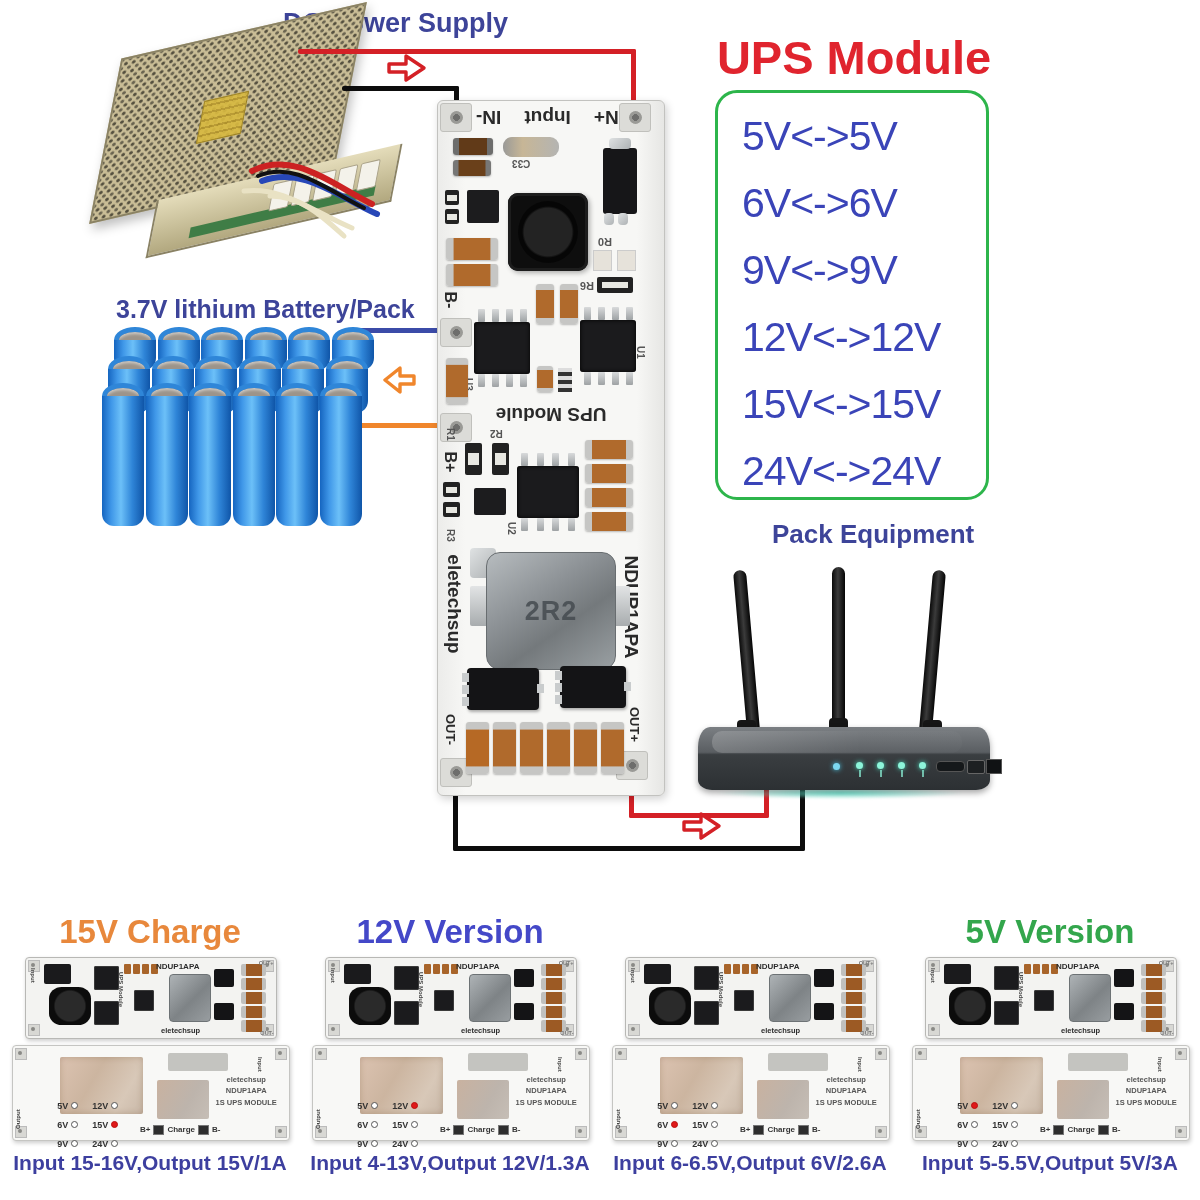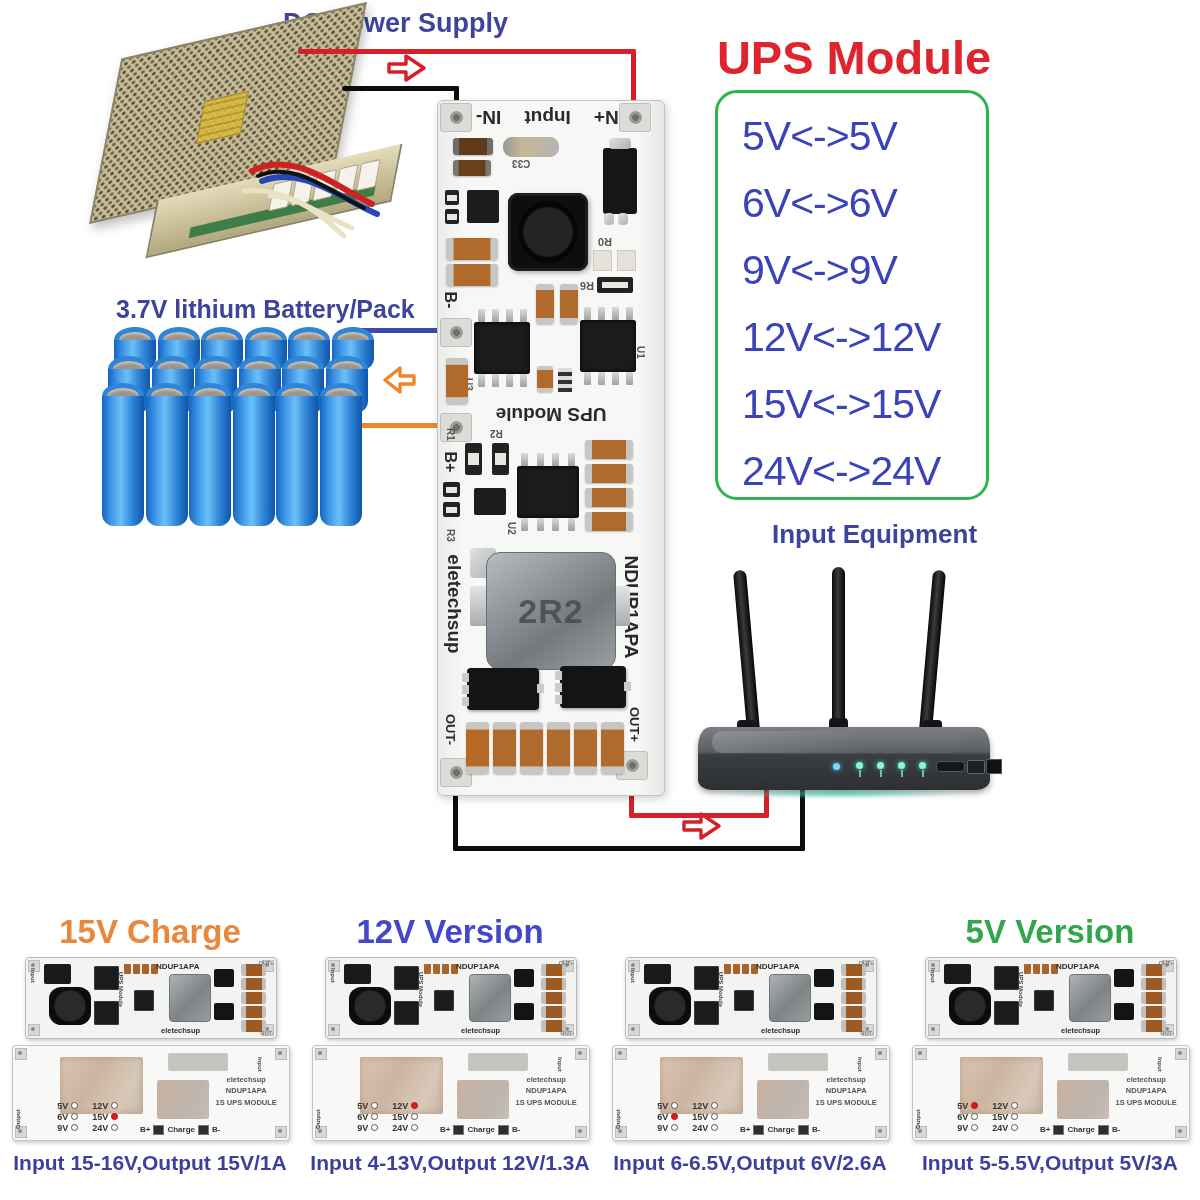--- a/index.html
+++ b/index.html
@@ -57,21 +57,21 @@
     background:linear-gradient(180deg,#c6c6c4 0 14%,#b06a2c 15% 85%,#c6c6c4 86%);box-shadow:0 1px 2px rgba(0,0,0,.25);}
   .res{position:absolute;background:#222;border-radius:2px;}
   .res i{position:absolute;left:15%;top:30%;width:70%;height:40%;background:#e8e8e2;}
   .ind1{position:absolute;left:508px;top:193px;width:80px;height:78px;background:#0e0e0e;border-radius:10px;
     box-shadow:inset 0 0 0 3px #1d1d1d, 2px 2px 5px rgba(0,0,0,.3);}
   .ind1 i{position:absolute;left:10px;top:8px;right:10px;bottom:8px;border-radius:50%;
     background:radial-gradient(circle,#232323 55%,#060606 60%);}
   .ind2{position:absolute;left:486px;top:552px;width:128px;height:116px;border-radius:14px;
     background:linear-gradient(145deg,#b7bcbf 0%,#8d9296 38%,#74797c 62%,#9aa0a3 100%);
     border:1px solid #686d70;display:flex;align-items:center;justify-content:center;}
-  .ind2 span{font-size:34px;font-weight:700;color:#454b50;opacity:.85;letter-spacing:1px;}
+  .ind2 span{font-size:27px;font-weight:700;color:#454b50;opacity:.85;letter-spacing:1px;}
   .tab{position:absolute;background:linear-gradient(#e2e4e5,#a8acae);border-radius:2px;}
   .diode{position:absolute;background:#141416;border-radius:4px;box-shadow:1px 2px 3px rgba(0,0,0,.3);}
   .diode i{position:absolute;width:7px;height:9px;background:#c9cccd;}
   .sot223{position:absolute;left:603px;top:148px;width:34px;height:66px;background:#161618;border-radius:3px;}
   .sot23{position:absolute;background:#1c1c1e;border-radius:2px;}
   .blob{position:absolute;background:linear-gradient(135deg,#dfe2e3,#aeb2b4);border-radius:4px;}
 
   
   .battery{position:absolute;left:102px;top:325px;width:296px;height:215px;}
   .batt{position:absolute;width:42px;}
@@ -135,41 +135,41 @@
   .mb-caprow{position:absolute;left:39%;top:7%;display:flex;gap:2px;}
   .mb-caprow i{width:7px;height:10px;background:#a8642a;border-radius:1px;}
   .mb-txt{position:absolute;font-weight:700;color:#2c2c2c;white-space:nowrap;}
   .mb-vt{position:absolute;font-size:6px;font-weight:700;color:#444;white-space:nowrap;transform:rotate(90deg);transform-origin:left top;}
   .mb-vt2{position:absolute;font-size:6px;font-weight:700;color:#444;white-space:nowrap;transform:rotate(-90deg);transform-origin:left bottom;}
   .heat1{position:absolute;left:17%;top:12%;width:30%;height:60%;border-radius:2px;
     background:linear-gradient(120deg,#dcc3b1,#ccb5a0 40%,#d8c8b8 75%,#c9b8a8);box-shadow:inset 0 0 6px rgba(120,90,60,.35);}
   .heat2{position:absolute;left:56%;top:7%;width:22%;height:20%;background:#c4c4c0;border-radius:2px;}
   .heat3{position:absolute;left:52%;top:36%;width:19%;height:42%;border-radius:2px;
     background:linear-gradient(120deg,#c9b2a0,#bdb4ac 60%,#c6beb6);}
-  .vsel{position:absolute;left:16%;top:58%;display:grid;grid-template-columns:auto auto;gap:1px 14px;}
+  .vsel{position:absolute;left:16%;top:58%;display:grid;grid-template-columns:auto auto;gap:9px 14px;}
   .vopt{display:inline-flex;align-items:center;gap:3px;font-size:9px;font-weight:700;color:#333;}
   .vopt .dot{width:7px;height:7px;border:1.3px solid #555;border-radius:50%;background:#fff;box-sizing:border-box;}
   .version-card[data-selected="5V"]  .vopt[data-volt="5V"]  .dot,
   .version-card[data-selected="6V"]  .vopt[data-volt="6V"]  .dot,
   .version-card[data-selected="9V"]  .vopt[data-volt="9V"]  .dot,
   .version-card[data-selected="12V"] .vopt[data-volt="12V"] .dot,
   .version-card[data-selected="15V"] .vopt[data-volt="15V"] .dot,
   .version-card[data-selected="24V"] .vopt[data-volt="24V"] .dot{background:#e01818;border-color:#b80f0f;}
   .brandblk{position:absolute;left:71%;top:30%;width:27%;font-size:7.5px;font-weight:700;color:#555;line-height:1.5;text-align:center;}
   .chgrow{position:absolute;left:46%;top:84%;display:flex;align-items:center;gap:3px;font-size:8px;font-weight:700;color:#333;}
   .chg-pad{width:9px;height:8px;background:#2e2e2e;border:1px solid #777;}
 </style>
 </head>
 <body>
 
 <div id="stage">
 
   <div class="lbl" style="left:283px;top:8px;font-size:27px;">DC Power Supply</div>
   <div class="lbl" style="left:116px;top:295px;font-size:25px;">3.7V lithium Battery/Pack</div>
-  <div class="lbl" style="left:772px;top:519px;font-size:26px;">Input Equipment</div>
+  <div class="lbl" style="left:772px;top:519px;font-size:26px;">Pack Equipment</div>
   <div class="ups-title">UPS Module</div>
 
   <div class="vbox">
     <div class="vopt-line">5V&lt;-&gt;5V</div>
     <div class="vopt-line">6V&lt;-&gt;6V</div>
     <div class="vopt-line">9V&lt;-&gt;9V</div>
     <div class="vopt-line">12V&lt;-&gt;12V</div>
     <div class="vopt-line">15V&lt;-&gt;15V</div>
     <div class="vopt-line">24V&lt;-&gt;24V</div>
   </div>

